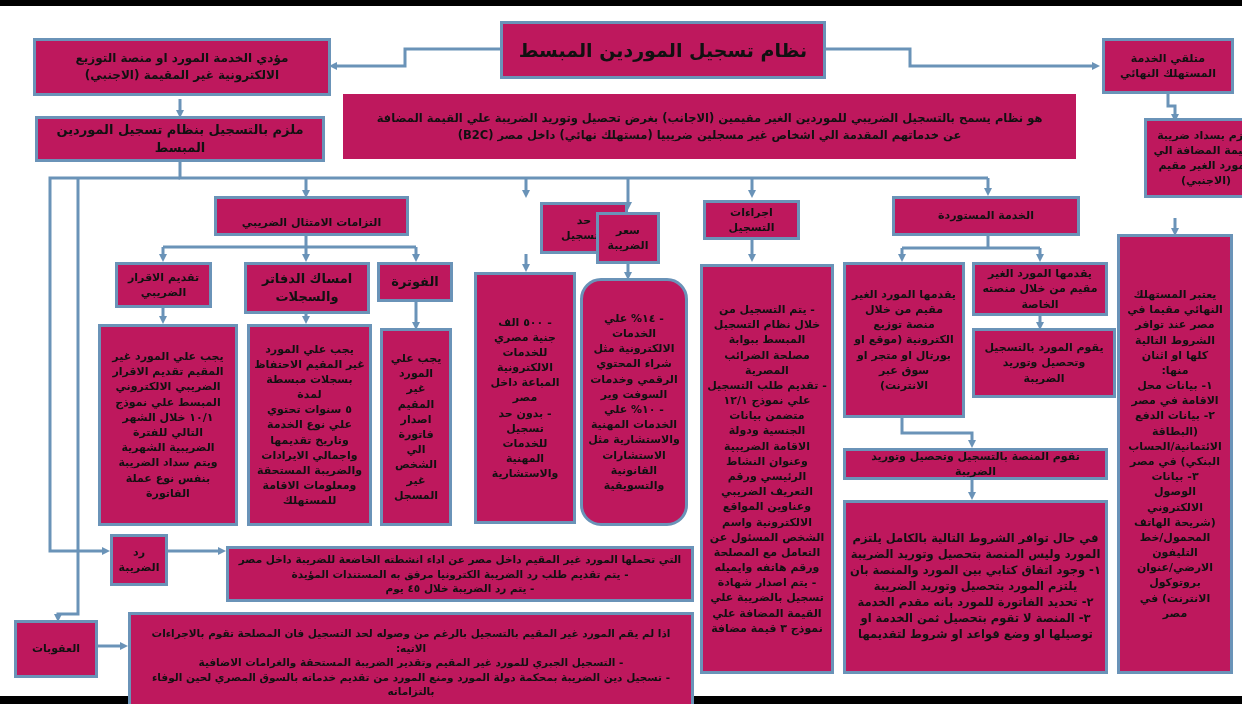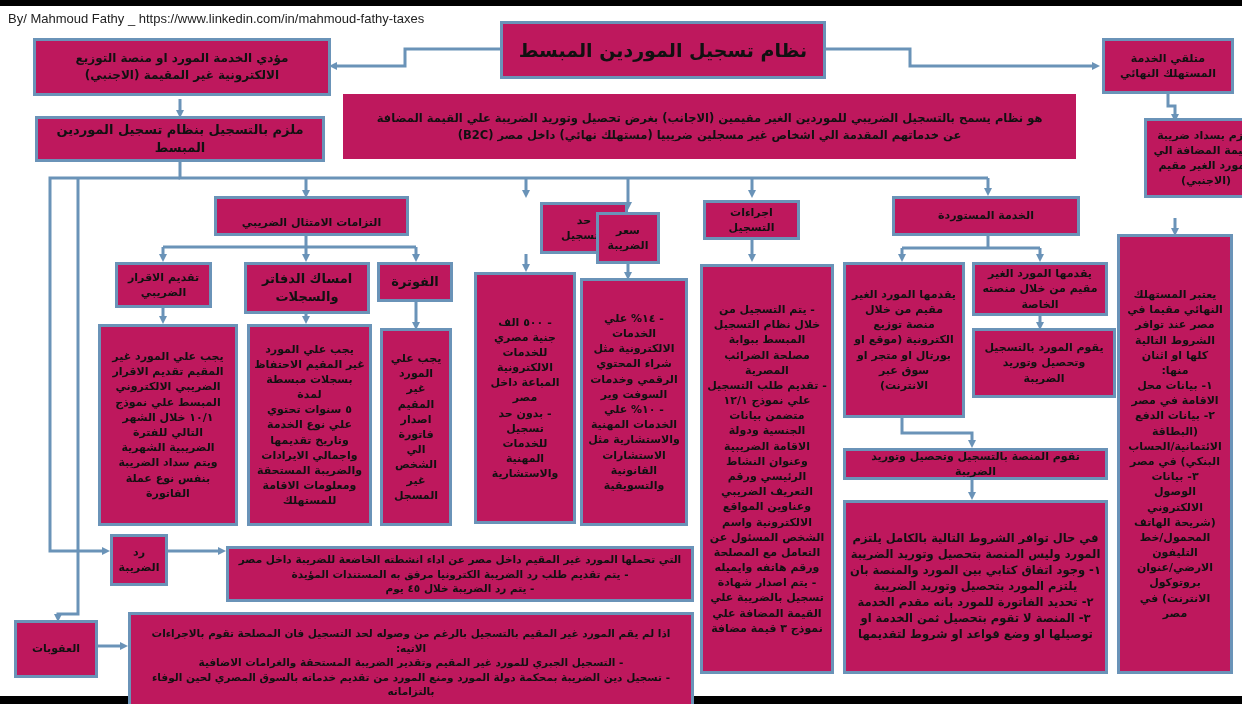--- a/index.html
+++ b/index.html
@@ -11,21 +11,20 @@
   .def{border:4px solid #be185d;font-size:11.5px;line-height:1.45;}
   .credit{position:absolute;left:8px;top:5px;font-size:13px;color:#222;font-family:"Liberation Sans",sans-serif;direction:ltr;}
   svg#lines{position:absolute;left:0;top:0;width:1242px;height:690px;}
   .big{font-size:13px;}
 </style>
 </head>
 <body>
 
 <div id="canvas">
 
-  <div class="credit">By/ Mahmoud  Fathy _ https://www.linkedin.com/in/mahmoud-fathy-taxes</div>
 
   <svg id="lines">
     <defs>
       <marker id="arr" markerWidth="8" markerHeight="8" refX="4" refY="4" orient="auto" markerUnits="userSpaceOnUse">
         <path d="M0,0 L8,4 L0,8 z" fill="#6a93b8"></path>
       </marker>
     </defs>
     <g stroke="#6a93b8" stroke-width="3" fill="none">
 
       <path d="M500,43 H405 V60 H333" marker-end="url(#arr)"></path>
@@ -191,21 +190,21 @@
 تسجيل
 للخدمات
 المهنية
 والاستشارية</span>
     </div>
 
   <div class="box" style="left:596px;top:206px;width:64px;height:52px;">
       <span>سعر
 الضريبة</span>
     </div>
-  <div class="box" style="left:580px;top:272px;width:108px;height:248px;">
+  <div class="box" style="left:580px;top:272px;width:108px;height:248px;border-radius:21px;">
       <span>- ١٤% علي
 الخدمات
 الالكترونية مثل
 شراء المحتوي
 الرقمي وخدمات
 السوفت وير
 - ١٠% علي
 الخدمات المهنية
 والاستشارية مثل
 الاستشارات

